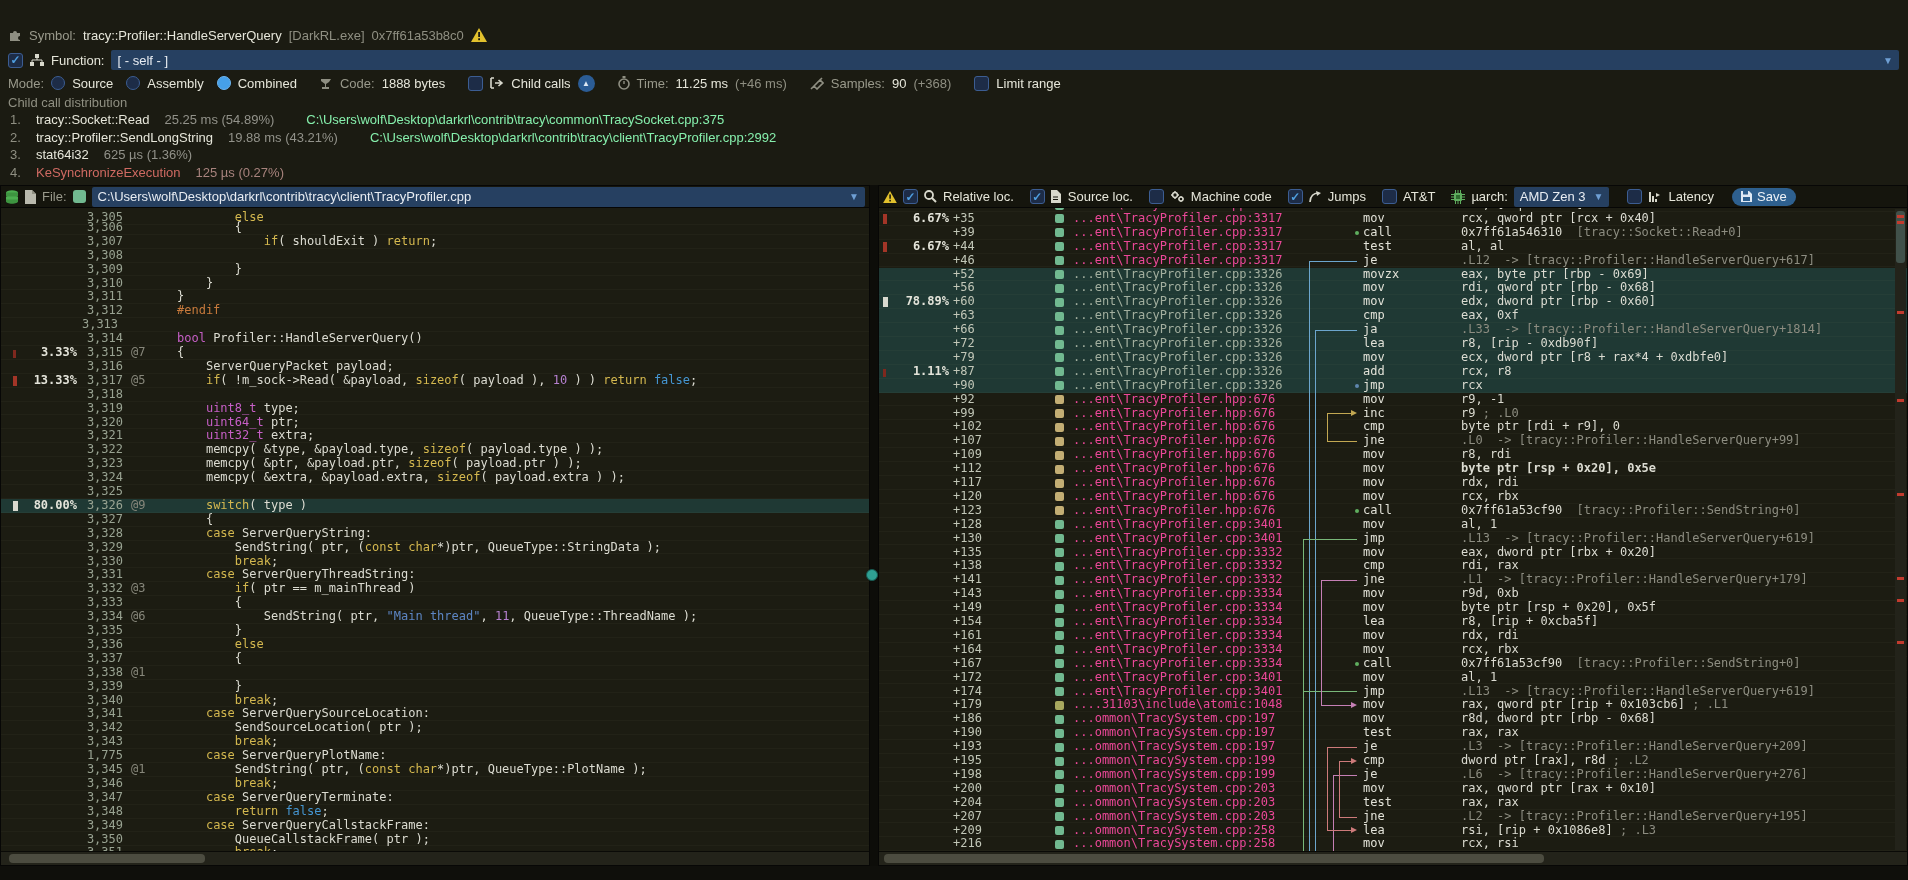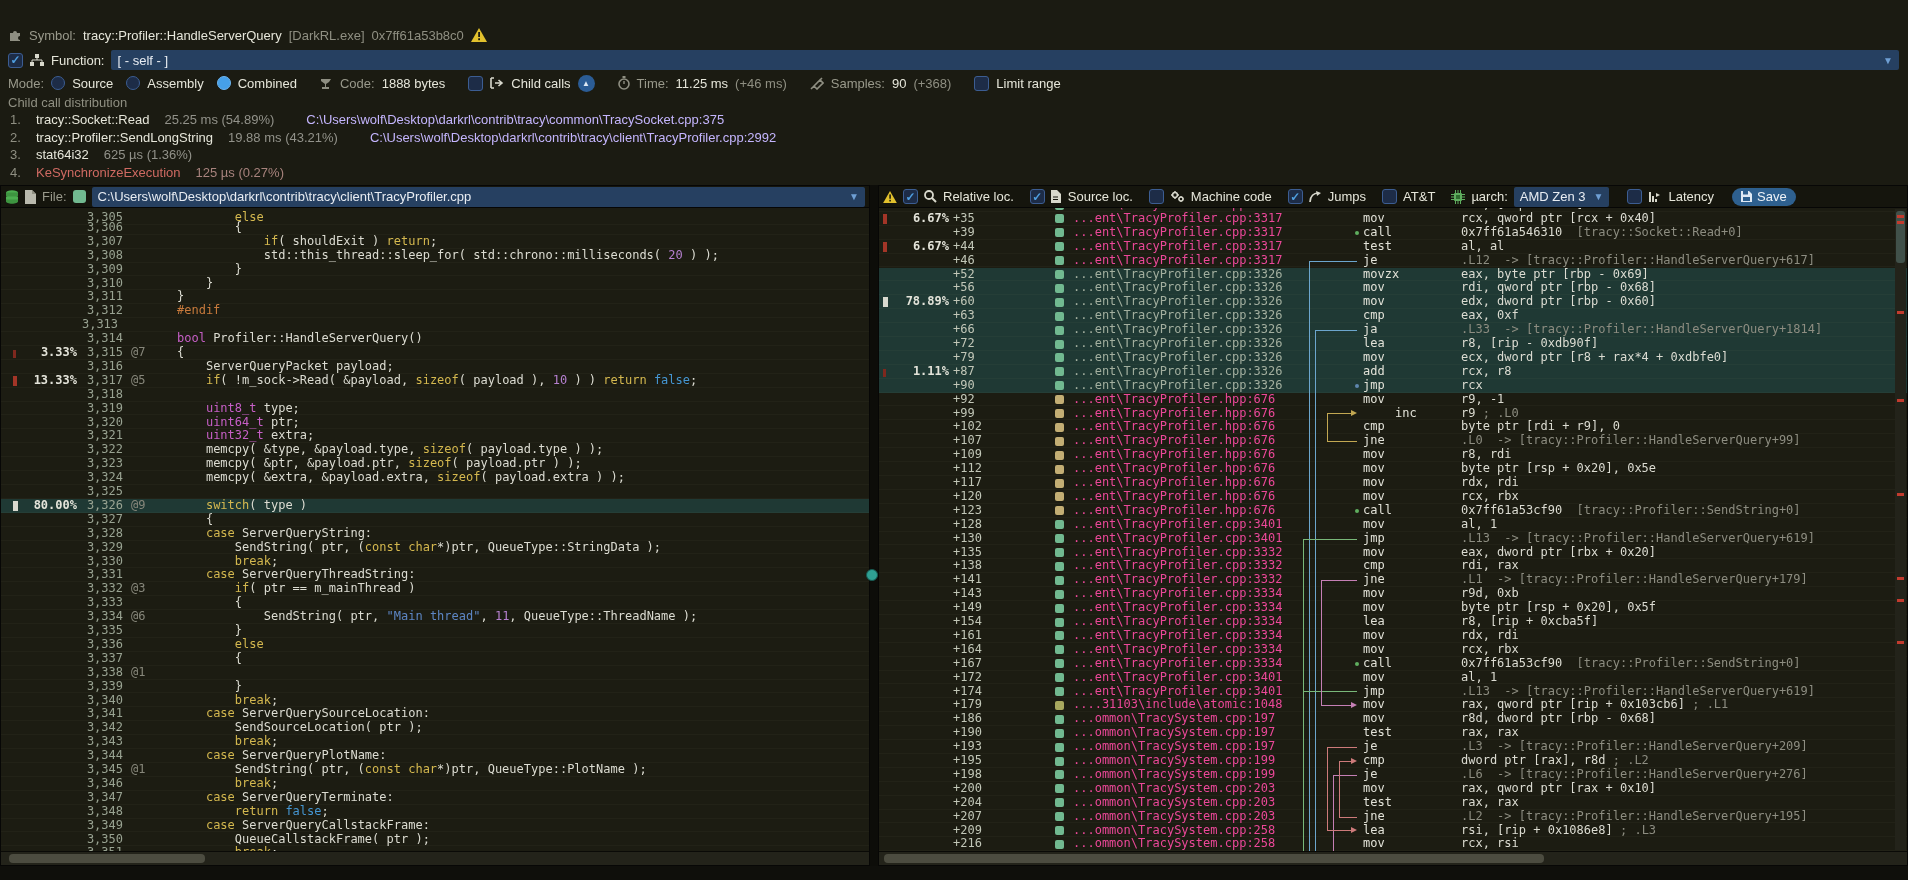--- a/index.html
+++ b/index.html
@@ -33,21 +33,21 @@
   #fncombo { flex:1; margin-right:9px; justify-content:space-between; }
 
   #childhdr { position:absolute; left:8px; top:95px; color:#8f8f82; }
   #childrows { position:absolute; left:0; top:111px; width:1908px; }
   .ccrow { height:17.5px; display:flex; align-items:center; padding-left:10px; }
   .ccrow .ix { color:#8f8f82; width:26px; }
   .ccrow .nm { color:#e6e6da; }
   .ccrow.alert .nm { color:#cf6a62; }
   .ccrow .tm { color:#92928a; margin-left:15px; }
   .ccrow.alert .tm { color:#a8837d; }
-  .ccrow .pa { color:#c4b5fd; margin-left:32px; }
+  .ccrow .pa { color:#86efac; margin-left:32px; }
 
   
   .pane { position:absolute; top:185px; height:681px; background:#1c1c12; border:1px solid #070706; }
   #leftpane { left:0; width:870px; }
   #rightpane { left:878px; width:1030px; }
   #divider { position:absolute; left:870px; top:185px; width:8px; height:681px; background:#0d0d09; }
   #grip { position:absolute; left:866px; top:569px; width:12px; height:12px; border-radius:50%; background:#2fa093; border:1px solid #175a52; z-index:5; }
 
   .pane-head { position:absolute; left:0; top:0; right:0; height:22px; background:#15150d; border-bottom:1px solid #060605;
     display:flex; align-items:center; gap:6px; padding:0 4px; }
@@ -232,21 +232,21 @@
       <span class="combo" style="flex:1;justify-content:space-between">
         <span>C:\Users\wolf\Desktop\darkrl\contrib\tracy\client\TracyProfiler.cpp</span>
         <span class="arr">▼</span>
       </span>
     </div>
     <div class="code-area">
       <div class="rows" id="src-rows" style="top:-1px">
           <div class="crow" style="top: 4px;"><span class="abs lnum" style="left: 76px; width: 46px;">3,305</span><span class="abs" style="left: 176px;">        <span class="ck">else</span></span></div>
           <div class="crow" style="top: 13.9px;"><span class="abs lnum" style="left: 76px; width: 46px;">3,306</span><span class="abs" style="left: 176px;">        <span class="cw">{</span></span></div>
           <div class="crow" style="top: 27.8px;"><span class="abs lnum" style="left: 76px; width: 46px;">3,307</span><span class="abs" style="left: 176px;">            <span class="ck">if</span><span class="cw">( shouldExit ) </span><span class="ck">return</span><span class="cw">;</span></span></div>
-          <div class="crow" style="top: 41.7px;"><span class="abs lnum" style="left: 76px; width: 46px;">3,308</span><span class="abs" style="left: 176px;">            <span class="cw">std::this_thread::sleep_for( std::chrono::milliseconds( </span><span class="cn">20</span><span class="cw"> ) );</span></span></div>
+          <div class="crow" style="top: 41.7px;"><span class="abs lnum" style="left: 76px; width: 46px;">3,308</span></div>
           <div class="crow" style="top: 55.6px;"><span class="abs lnum" style="left: 76px; width: 46px;">3,309</span><span class="abs" style="left: 176px;">        <span class="cw">}</span></span></div>
           <div class="crow" style="top: 69.5px;"><span class="abs lnum" style="left: 76px; width: 46px;">3,310</span><span class="abs" style="left: 176px;">    <span class="cw">}</span></span></div>
           <div class="crow" style="top: 83.4px;"><span class="abs lnum" style="left: 76px; width: 46px;">3,311</span><span class="abs" style="left: 176px;"><span class="cw">}</span></span></div>
           <div class="crow" style="top: 97.3px;"><span class="abs lnum" style="left: 76px; width: 46px;">3,312</span><span class="abs" style="left: 176px;"><span class="cp">#endif</span></span></div>
           <div class="crow" style="top: 111.2px;"><span class="abs lnum" style="left: 76px; width: 46px; text-align: center;">3,313</span><span class="abs" style="left: 176px;"></span></div>
           <div class="crow" style="top: 125.1px;"><span class="abs lnum" style="left: 76px; width: 46px;">3,314</span><span class="abs" style="left: 176px;"><span class="ct">bool</span><span class="cw"> Profiler::HandleServerQuery()</span></span></div>
           <div class="crow" style="top: 139px;"><span class="bar r2" style="left: 12px;"></span><span class="abs pct" style="left: 18px; width: 58px;">3.33%</span><span class="abs lnum" style="left: 76px; width: 46px;">3,315</span><span class="abs anno" style="left: 130px;">@7</span><span class="abs" style="left: 176px;"><span class="cw">{</span></span></div>
           <div class="crow" style="top: 152.9px;"><span class="abs lnum" style="left: 76px; width: 46px;">3,316</span><span class="abs" style="left: 176px;">    <span class="cw">ServerQueryPacket payload;</span></span></div>
           <div class="crow" style="top: 166.8px;"><span class="bar r1" style="left: 12px;"></span><span class="abs pct" style="left: 18px; width: 58px;">13.33%</span><span class="abs lnum" style="left: 76px; width: 46px;">3,317</span><span class="abs anno" style="left: 130px;">@5</span><span class="abs" style="left: 176px;">    <span class="ck">if</span><span class="cw">( !m_sock-&gt;Read( &amp;payload, </span><span class="ck">sizeof</span><span class="cw">( payload ), </span><span class="cn">10</span><span class="cw"> ) ) </span><span class="ck">return</span><span class="cw"> </span><span class="cb">false</span><span class="cw">;</span></span></div>
           <div class="crow" style="top: 180.7px;"><span class="abs lnum" style="left: 76px; width: 46px;">3,318</span><span class="abs" style="left: 176px;"></span></div>
@@ -268,21 +268,21 @@
           <div class="crow" style="top: 403.1px;"><span class="abs lnum" style="left: 76px; width: 46px;">3,334</span><span class="abs anno" style="left: 130px;">@6</span><span class="abs" style="left: 176px;">            <span class="cw">SendString( ptr, </span><span class="cs">"Main thread"</span><span class="cw">, </span><span class="cn">11</span><span class="cw">, QueueType::ThreadName );</span></span></div>
           <div class="crow" style="top: 417px;"><span class="abs lnum" style="left: 76px; width: 46px;">3,335</span><span class="abs" style="left: 176px;">        <span class="cw">}</span></span></div>
           <div class="crow" style="top: 430.9px;"><span class="abs lnum" style="left: 76px; width: 46px;">3,336</span><span class="abs" style="left: 176px;">        <span class="ck">else</span></span></div>
           <div class="crow" style="top: 444.8px;"><span class="abs lnum" style="left: 76px; width: 46px;">3,337</span><span class="abs" style="left: 176px;">        <span class="cw">{</span></span></div>
           <div class="crow" style="top: 458.7px;"><span class="abs lnum" style="left: 76px; width: 46px;">3,338</span><span class="abs anno" style="left: 130px;">@1</span></div>
           <div class="crow" style="top: 472.6px;"><span class="abs lnum" style="left: 76px; width: 46px;">3,339</span><span class="abs" style="left: 176px;">        <span class="cw">}</span></span></div>
           <div class="crow" style="top: 486.5px;"><span class="abs lnum" style="left: 76px; width: 46px;">3,340</span><span class="abs" style="left: 176px;">        <span class="ck">break</span><span class="cw">;</span></span></div>
           <div class="crow" style="top: 500.4px;"><span class="abs lnum" style="left: 76px; width: 46px;">3,341</span><span class="abs" style="left: 176px;">    <span class="ck">case</span><span class="cw"> ServerQuerySourceLocation:</span></span></div>
           <div class="crow" style="top: 514.3px;"><span class="abs lnum" style="left: 76px; width: 46px;">3,342</span><span class="abs" style="left: 176px;">        <span class="cw">SendSourceLocation( ptr );</span></span></div>
           <div class="crow" style="top: 528.2px;"><span class="abs lnum" style="left: 76px; width: 46px;">3,343</span><span class="abs" style="left: 176px;">        <span class="ck">break</span><span class="cw">;</span></span></div>
-          <div class="crow" style="top: 542.1px;"><span class="abs lnum" style="left: 76px; width: 46px;">3,344</span><span class="abs" style="left: 176px;">    <span class="ck">case</span><span class="cw"> ServerQueryPlotName:</span></span></div>
+          <div class="crow" style="top: 542.1px;"><span class="abs lnum" style="left: 76px; width: 46px;">1,775</span><span class="abs" style="left: 176px;">    <span class="ck">case</span><span class="cw"> ServerQueryPlotName:</span></span></div>
           <div class="crow" style="top: 556px;"><span class="abs lnum" style="left: 76px; width: 46px;">3,345</span><span class="abs anno" style="left: 130px;">@1</span><span class="abs" style="left: 176px;">        <span class="cw">SendString( ptr, (</span><span class="ck">const char</span><span class="cw">*)ptr, QueueType::PlotName );</span></span></div>
           <div class="crow" style="top: 569.9px;"><span class="abs lnum" style="left: 76px; width: 46px;">3,346</span><span class="abs" style="left: 176px;">        <span class="ck">break</span><span class="cw">;</span></span></div>
           <div class="crow" style="top: 583.8px;"><span class="abs lnum" style="left: 76px; width: 46px;">3,347</span><span class="abs" style="left: 176px;">    <span class="ck">case</span><span class="cw"> ServerQueryTerminate:</span></span></div>
           <div class="crow" style="top: 597.7px;"><span class="abs lnum" style="left: 76px; width: 46px;">3,348</span><span class="abs" style="left: 176px;">        <span class="ck">return</span><span class="cw"> </span><span class="cb">false</span><span class="cw">;</span></span></div>
           <div class="crow" style="top: 611.6px;"><span class="abs lnum" style="left: 76px; width: 46px;">3,349</span><span class="abs" style="left: 176px;">    <span class="ck">case</span><span class="cw"> ServerQueryCallstackFrame:</span></span></div>
           <div class="crow" style="top: 625.5px;"><span class="abs lnum" style="left: 76px; width: 46px;">3,350</span><span class="abs" style="left: 176px;">        <span class="cw">QueueCallstackFrame( ptr );</span></span></div>
           <div class="crow" style="top: 639.4px;"><span class="abs lnum" style="left: 76px; width: 46px;">3,351</span><span class="abs" style="left: 176px;">        <span class="ck">break</span><span class="cw">;</span></span></div>
         </div>
     </div>
     <div class="hscroll">
@@ -386,25 +386,25 @@
           <div class="crow hl" style="top: 69.5px;"><span class="abs aoff" style="left: 74px;">+52</span><span class="asq sq-g" style="left: 176px;"></span><span class="abs aloc" style="left: 194px;">...ent\TracyProfiler.cpp:3326</span><span class="abs amn" style="left: 484px;">movzx</span><span class="abs" style="left: 582px;"><span class="cw">eax, byte ptr [rbp - 0x69]</span></span></div>
           <div class="crow hl" style="top: 83.4px;"><span class="abs aoff" style="left: 74px;">+56</span><span class="asq sq-g" style="left: 176px;"></span><span class="abs aloc" style="left: 194px;">...ent\TracyProfiler.cpp:3326</span><span class="abs amn" style="left: 484px;">mov</span><span class="abs" style="left: 582px;"><span class="cw">rdi, qword ptr [rbp - 0x68]</span></span></div>
           <div class="crow hl" style="top: 97.3px;"><span class="bar wh" style="left: 4px;"></span><span class="abs pct" style="left: 10px; width: 60px;">78.89%</span><span class="abs aoff" style="left: 74px;">+60</span><span class="asq sq-g" style="left: 176px;"></span><span class="abs aloc" style="left: 194px;">...ent\TracyProfiler.cpp:3326</span><span class="abs amn" style="left: 484px;">mov</span><span class="abs" style="left: 582px;"><span class="cw">edx, dword ptr [rbp - 0x60]</span></span></div>
           <div class="crow hl" style="top: 111.2px;"><span class="abs aoff" style="left: 74px;">+63</span><span class="asq sq-g" style="left: 176px;"></span><span class="abs aloc" style="left: 194px;">...ent\TracyProfiler.cpp:3326</span><span class="abs amn" style="left: 484px;">cmp</span><span class="abs" style="left: 582px;"><span class="cw">eax, 0xf</span></span></div>
           <div class="crow hl" style="top: 125.1px;"><span class="abs aoff" style="left: 74px;">+66</span><span class="asq sq-g" style="left: 176px;"></span><span class="abs aloc" style="left: 194px;">...ent\TracyProfiler.cpp:3326</span><span class="abs amn" style="left: 484px;">ja</span><span class="abs" style="left: 582px;"><span class="cg">.L33  -&gt; [tracy::Profiler::HandleServerQuery+1814]</span></span></div>
           <div class="crow hl" style="top: 139px;"><span class="abs aoff" style="left: 74px;">+72</span><span class="asq sq-g" style="left: 176px;"></span><span class="abs aloc" style="left: 194px;">...ent\TracyProfiler.cpp:3326</span><span class="abs amn" style="left: 484px;">lea</span><span class="abs" style="left: 582px;"><span class="cw">r8, [rip - 0xdb90f]</span></span></div>
           <div class="crow hl" style="top: 152.9px;"><span class="abs aoff" style="left: 74px;">+79</span><span class="asq sq-g" style="left: 176px;"></span><span class="abs aloc" style="left: 194px;">...ent\TracyProfiler.cpp:3326</span><span class="abs amn" style="left: 484px;">mov</span><span class="abs" style="left: 582px;"><span class="cw">ecx, dword ptr [r8 + rax*4 + 0xdbfe0]</span></span></div>
           <div class="crow hl" style="top: 166.8px;"><span class="bar r2" style="left: 4px;"></span><span class="abs pct" style="left: 10px; width: 60px;">1.11%</span><span class="abs aoff" style="left: 74px;">+87</span><span class="asq sq-g" style="left: 176px;"></span><span class="abs aloc" style="left: 194px;">...ent\TracyProfiler.cpp:3326</span><span class="abs amn" style="left: 484px;">add</span><span class="abs" style="left: 582px;"><span class="cw">rcx, r8</span></span></div>
           <div class="crow hl" style="top: 180.7px;"><span class="abs aoff" style="left: 74px;">+90</span><span class="asq sq-g" style="left: 176px;"></span><span class="abs aloc" style="left: 194px;">...ent\TracyProfiler.cpp:3326</span><span class="dot b" style="left: 476px;"></span><span class="abs amn" style="left: 484px;">jmp</span><span class="abs" style="left: 582px;"><span class="cw">rcx</span></span></div>
           <div class="crow" style="top: 194.6px;"><span class="abs aoff" style="left: 74px;">+92</span><span class="asq sq-t" style="left: 176px;"></span><span class="abs aloc" style="left: 194px;">...ent\TracyProfiler.hpp:676</span><span class="abs amn" style="left: 484px;">mov</span><span class="abs" style="left: 582px;"><span class="cw">r9, -1</span></span></div>
-          <div class="crow" style="top: 208.5px;"><span class="abs aoff" style="left: 74px;">+99</span><span class="asq sq-t" style="left: 176px;"></span><span class="abs aloc" style="left: 194px;">...ent\TracyProfiler.hpp:676</span><span class="abs amn" style="left: 484px; margin-left: 32px;">inc</span><span class="abs" style="left: 582px;"><span class="cw">r9 </span><span class="cg">; .L0</span></span></div>
+          <div class="crow" style="top: 208.5px;"><span class="abs aoff" style="left: 74px;">+99</span><span class="asq sq-t" style="left: 176px;"></span><span class="abs aloc" style="left: 194px;">...ent\TracyProfiler.hpp:676</span><span class="abs amn" style="left: 484px;">inc</span><span class="abs" style="left: 582px;"><span class="cw">r9 </span><span class="cg">; .L0</span></span></div>
           <div class="crow" style="top: 222.4px;"><span class="abs aoff" style="left: 74px;">+102</span><span class="asq sq-t" style="left: 176px;"></span><span class="abs aloc" style="left: 194px;">...ent\TracyProfiler.hpp:676</span><span class="abs amn" style="left: 484px;">cmp</span><span class="abs" style="left: 582px;"><span class="cw">byte ptr [rdi + r9], 0</span></span></div>
           <div class="crow" style="top: 236.3px;"><span class="abs aoff" style="left: 74px;">+107</span><span class="asq sq-t" style="left: 176px;"></span><span class="abs aloc" style="left: 194px;">...ent\TracyProfiler.hpp:676</span><span class="abs amn" style="left: 484px;">jne</span><span class="abs" style="left: 582px;"><span class="cg">.L0  -&gt; [tracy::Profiler::HandleServerQuery+99]</span></span></div>
           <div class="crow" style="top: 250.2px;"><span class="abs aoff" style="left: 74px;">+109</span><span class="asq sq-t" style="left: 176px;"></span><span class="abs aloc" style="left: 194px;">...ent\TracyProfiler.hpp:676</span><span class="abs amn" style="left: 484px;">mov</span><span class="abs" style="left: 582px;"><span class="cw">r8, rdi</span></span></div>
-          <div class="crow" style="top: 264.1px;"><span class="abs aoff" style="left: 74px;">+112</span><span class="asq sq-t" style="left: 176px;"></span><span class="abs aloc" style="left: 194px;">...ent\TracyProfiler.hpp:676</span><span class="abs amn" style="left: 484px;">mov</span><span class="abs" style="left: 582px;"><span class="cw">byte ptr [rsp + 0x20], 0x5e</span></span></div>
+          <div class="crow" style="top: 264.1px;"><span class="abs aoff" style="left: 74px;">+112</span><span class="asq sq-t" style="left: 176px;"></span><span class="abs aloc" style="left: 194px;">...ent\TracyProfiler.hpp:676</span><span class="abs amn" style="left: 484px;">mov</span><span class="abs" style="left: 582px; font-weight: bold;"><span class="cw">byte ptr [rsp + 0x20], 0x5e</span></span></div>
           <div class="crow" style="top: 278px;"><span class="abs aoff" style="left: 74px;">+117</span><span class="asq sq-t" style="left: 176px;"></span><span class="abs aloc" style="left: 194px;">...ent\TracyProfiler.hpp:676</span><span class="abs amn" style="left: 484px;">mov</span><span class="abs" style="left: 582px;"><span class="cw">rdx, rdi</span></span></div>
           <div class="crow" style="top: 291.9px;"><span class="abs aoff" style="left: 74px;">+120</span><span class="asq sq-t" style="left: 176px;"></span><span class="abs aloc" style="left: 194px;">...ent\TracyProfiler.hpp:676</span><span class="abs amn" style="left: 484px;">mov</span><span class="abs" style="left: 582px;"><span class="cw">rcx, rbx</span></span></div>
           <div class="crow" style="top: 305.8px;"><span class="abs aoff" style="left: 74px;">+123</span><span class="asq sq-t" style="left: 176px;"></span><span class="abs aloc" style="left: 194px;">...ent\TracyProfiler.hpp:676</span><span class="dot g" style="left: 476px;"></span><span class="abs amn" style="left: 484px;">call</span><span class="abs" style="left: 582px;"><span class="cw">0x7ff61a53cf90  </span><span class="cg">[tracy::Profiler::SendString+0]</span></span></div>
           <div class="crow" style="top: 319.7px;"><span class="abs aoff" style="left: 74px;">+128</span><span class="asq sq-g" style="left: 176px;"></span><span class="abs aloc" style="left: 194px;">...ent\TracyProfiler.cpp:3401</span><span class="abs amn" style="left: 484px;">mov</span><span class="abs" style="left: 582px;"><span class="cw">al, 1</span></span></div>
           <div class="crow" style="top: 333.6px;"><span class="abs aoff" style="left: 74px;">+130</span><span class="asq sq-g" style="left: 176px;"></span><span class="abs aloc" style="left: 194px;">...ent\TracyProfiler.cpp:3401</span><span class="abs amn" style="left: 484px;">jmp</span><span class="abs" style="left: 582px;"><span class="cg">.L13  -&gt; [tracy::Profiler::HandleServerQuery+619]</span></span></div>
           <div class="crow" style="top: 347.5px;"><span class="abs aoff" style="left: 74px;">+135</span><span class="asq sq-g" style="left: 176px;"></span><span class="abs aloc" style="left: 194px;">...ent\TracyProfiler.cpp:3332</span><span class="abs amn" style="left: 484px;">mov</span><span class="abs" style="left: 582px;"><span class="cw">eax, dword ptr [rbx + 0x20]</span></span></div>
           <div class="crow" style="top: 361.4px;"><span class="abs aoff" style="left: 74px;">+138</span><span class="asq sq-g" style="left: 176px;"></span><span class="abs aloc" style="left: 194px;">...ent\TracyProfiler.cpp:3332</span><span class="abs amn" style="left: 484px;">cmp</span><span class="abs" style="left: 582px;"><span class="cw">rdi, rax</span></span></div>
           <div class="crow" style="top: 375.3px;"><span class="abs aoff" style="left: 74px;">+141</span><span class="asq sq-g" style="left: 176px;"></span><span class="abs aloc" style="left: 194px;">...ent\TracyProfiler.cpp:3332</span><span class="abs amn" style="left: 484px;">jne</span><span class="abs" style="left: 582px;"><span class="cg">.L1  -&gt; [tracy::Profiler::HandleServerQuery+179]</span></span></div>
           <div class="crow" style="top: 389.2px;"><span class="abs aoff" style="left: 74px;">+143</span><span class="asq sq-g" style="left: 176px;"></span><span class="abs aloc" style="left: 194px;">...ent\TracyProfiler.cpp:3334</span><span class="abs amn" style="left: 484px;">mov</span><span class="abs" style="left: 582px;"><span class="cw">r9d, 0xb</span></span></div>
           <div class="crow" style="top: 403.1px;"><span class="abs aoff" style="left: 74px;">+149</span><span class="asq sq-g" style="left: 176px;"></span><span class="abs aloc" style="left: 194px;">...ent\TracyProfiler.cpp:3334</span><span class="abs amn" style="left: 484px;">mov</span><span class="abs" style="left: 582px;"><span class="cw">byte ptr [rsp + 0x20], 0x5f</span></span></div>

